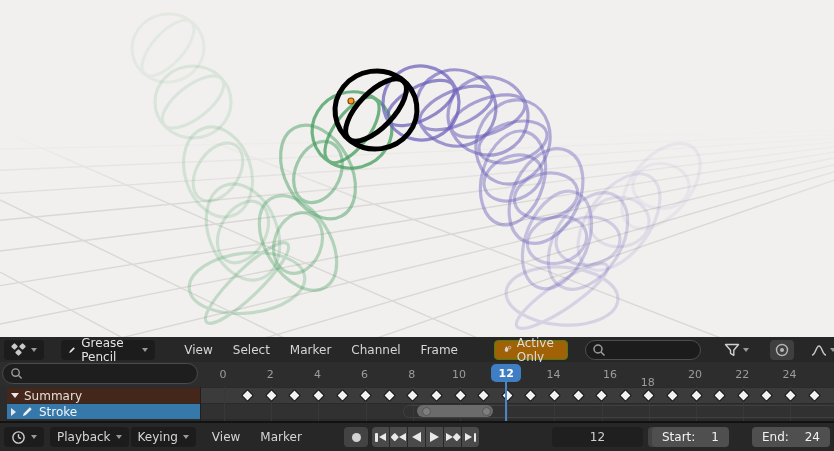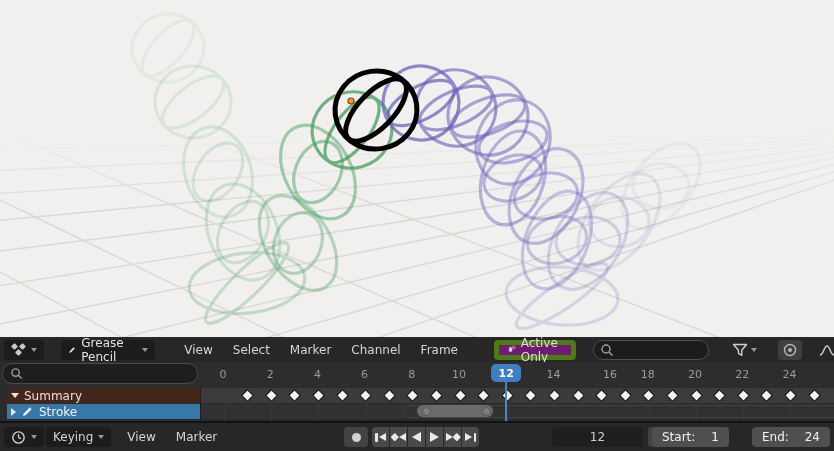--- a/index.html
+++ b/index.html
@@ -9,21 +9,21 @@
   
   .viewport{position:absolute;left:0;top:0;width:834px;height:337px;background:#f1f0ee;border-bottom:1px solid #151515;}
   .viewport svg{position:absolute;left:0;top:0;}
   
   .ds-header{position:absolute;left:0;top:337px;width:834px;height:25px;background:#272727;
              display:flex;align-items:center;padding:0 4px;box-sizing:border-box;gap:13px;}
   .btn-dark{height:20px;background:#1c1c1c;border-radius:4px;display:flex;align-items:center;gap:5px;padding:0 7px;box-sizing:border-box;}
   .menu-item{padding:0 10px;height:20px;display:flex;align-items:center;color:#d6d6d6;}
   .chev{width:0;height:0;border-left:3.5px solid transparent;border-right:3.5px solid transparent;border-top:4px solid #999;}
   .spacer{flex:1;}
-  .toggle-btn{height:20px;background:#701a75;border:5px solid #4d7c0f;border-radius:4px;display:flex;align-items:center;gap:5px;padding:0 8px;box-sizing:border-box;color:#dcdcdc;}
+  .toggle-btn{height:20px;background:#a16207;border:1px solid #4d7c0f;border-radius:4px;display:flex;align-items:center;gap:5px;padding:0 8px;box-sizing:border-box;color:#dcdcdc;}
   .search-pill{height:20px;width:118px;background:#1c1c1c;border:1px solid #4d4d4d;border-radius:10px;display:flex;align-items:center;padding:0 6px;box-sizing:border-box;gap:4px;}
   .search-pill input{background:transparent;border:none;outline:none;color:#ddd;width:80px;font:11px "DejaVu Sans",sans-serif;}
   .icon-btn{height:20px;display:flex;align-items:center;gap:3px;padding:0 4px;border-radius:4px;}
   .icon-btn.lit{background:#3f3f3f;}
   
   .dope-ico{position:relative;width:15px;height:13px;}
   .dope-ico i{position:absolute;width:5px;height:5px;background:#c9c9c9;transform:rotate(45deg);border-radius:1px;}
   
   .ruler{position:absolute;left:0;top:362px;width:834px;height:25px;background:#2d2d2d;}
   .ruler .rlabel{position:absolute;top:0;height:25px;display:flex;align-items:center;transform:translateX(-50%);color:#9c9c9c;font-size:11px;}
@@ -283,21 +283,21 @@
   <div class="ruler">
     <div id="ruler-labels">
         <span class="rlabel" style="left: 223px;">0</span>
         <span class="rlabel" style="left: 270.2px;">2</span>
         <span class="rlabel" style="left: 317.4px;">4</span>
         <span class="rlabel" style="left: 364.6px;">6</span>
         <span class="rlabel" style="left: 411.8px;">8</span>
         <span class="rlabel" style="left: 459px;">10</span>
         <span class="rlabel" style="left: 553.4px;">14</span>
         <span class="rlabel" style="left: 610px;">16</span>
-        <span class="rlabel" style="left: 647.8px;">18</span>
+        <span class="rlabel" style="left: 647.8px; margin-top: 8px;">18</span>
         <span class="rlabel" style="left: 695px; text-align: center;">20</span>
         <span class="rlabel" style="left: 742.2px;">22</span>
         <span class="rlabel" style="left: 789.4px;">24</span>
       </div>
     <div class="chan-search">
       <svg width="13" height="13" viewBox="0 0 14 14">
           <circle cx="6" cy="6" r="4" fill="none" stroke="#9c9c9c" stroke-width="1.5"></circle>
           <line x1="9" y1="9" x2="12.5" y2="12.5" stroke="#9c9c9c" stroke-width="1.5"></line>
         </svg>
       <input placeholder="" style="">
@@ -370,20 +370,24 @@
 
   <div class="tl-bar">
     <div class="btn-dark">
       <svg width="15" height="15" viewBox="0 0 16 16">
           <circle cx="8" cy="8" r="6" fill="none" stroke="#d0d0d0" stroke-width="1.5"></circle>
           <line x1="8" y1="8" x2="8" y2="4.5" stroke="#d0d0d0" stroke-width="1.5"></line>
           <line x1="8" y1="8" x2="10.6" y2="9.2" stroke="#d0d0d0" stroke-width="1.5"></line>
         </svg>
       <span class="chev"></span>
     </div>
+    <div class="btn-dark" style="margin-left:4px">
+      <span>Playback</span>
+      <span class="chev"></span>
+    </div>
     <div class="btn-dark">
       <span>Keying</span>
       <span class="chev"></span>
     </div>
     <div id="tl-menus" style="display:flex;margin-left:4px">
         <div class="menu-item">View</div>
         <div class="menu-item">Marker</div>
       </div>
 
     <div class="rec-btn">

